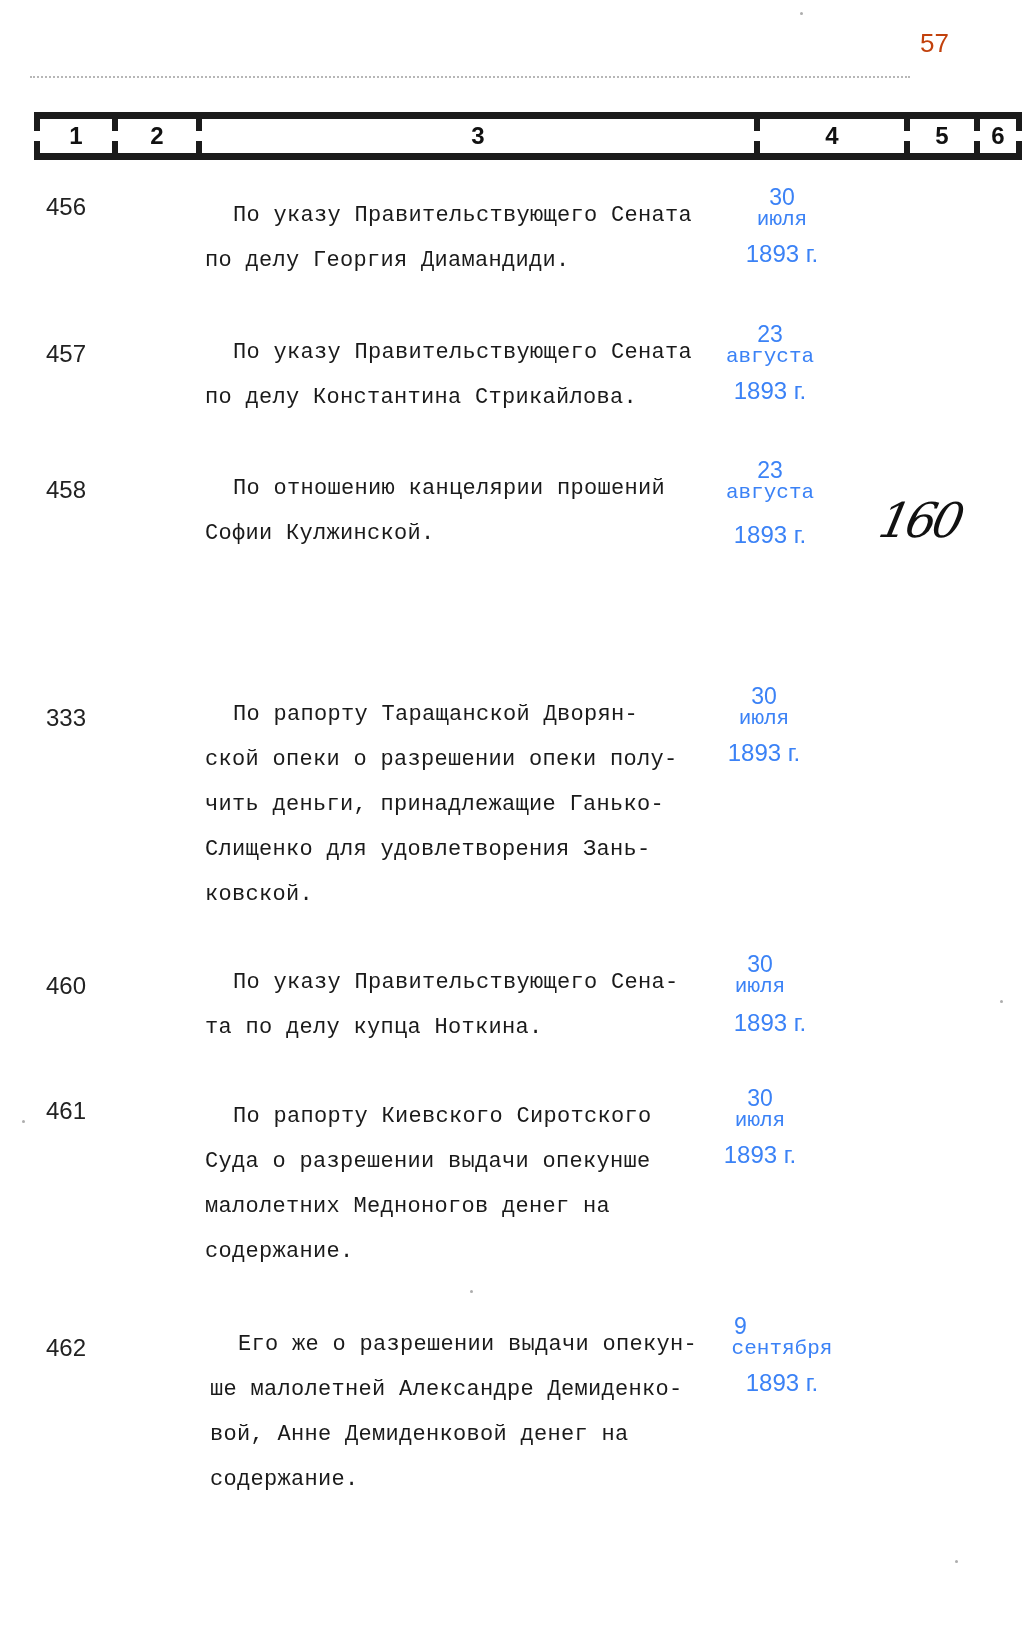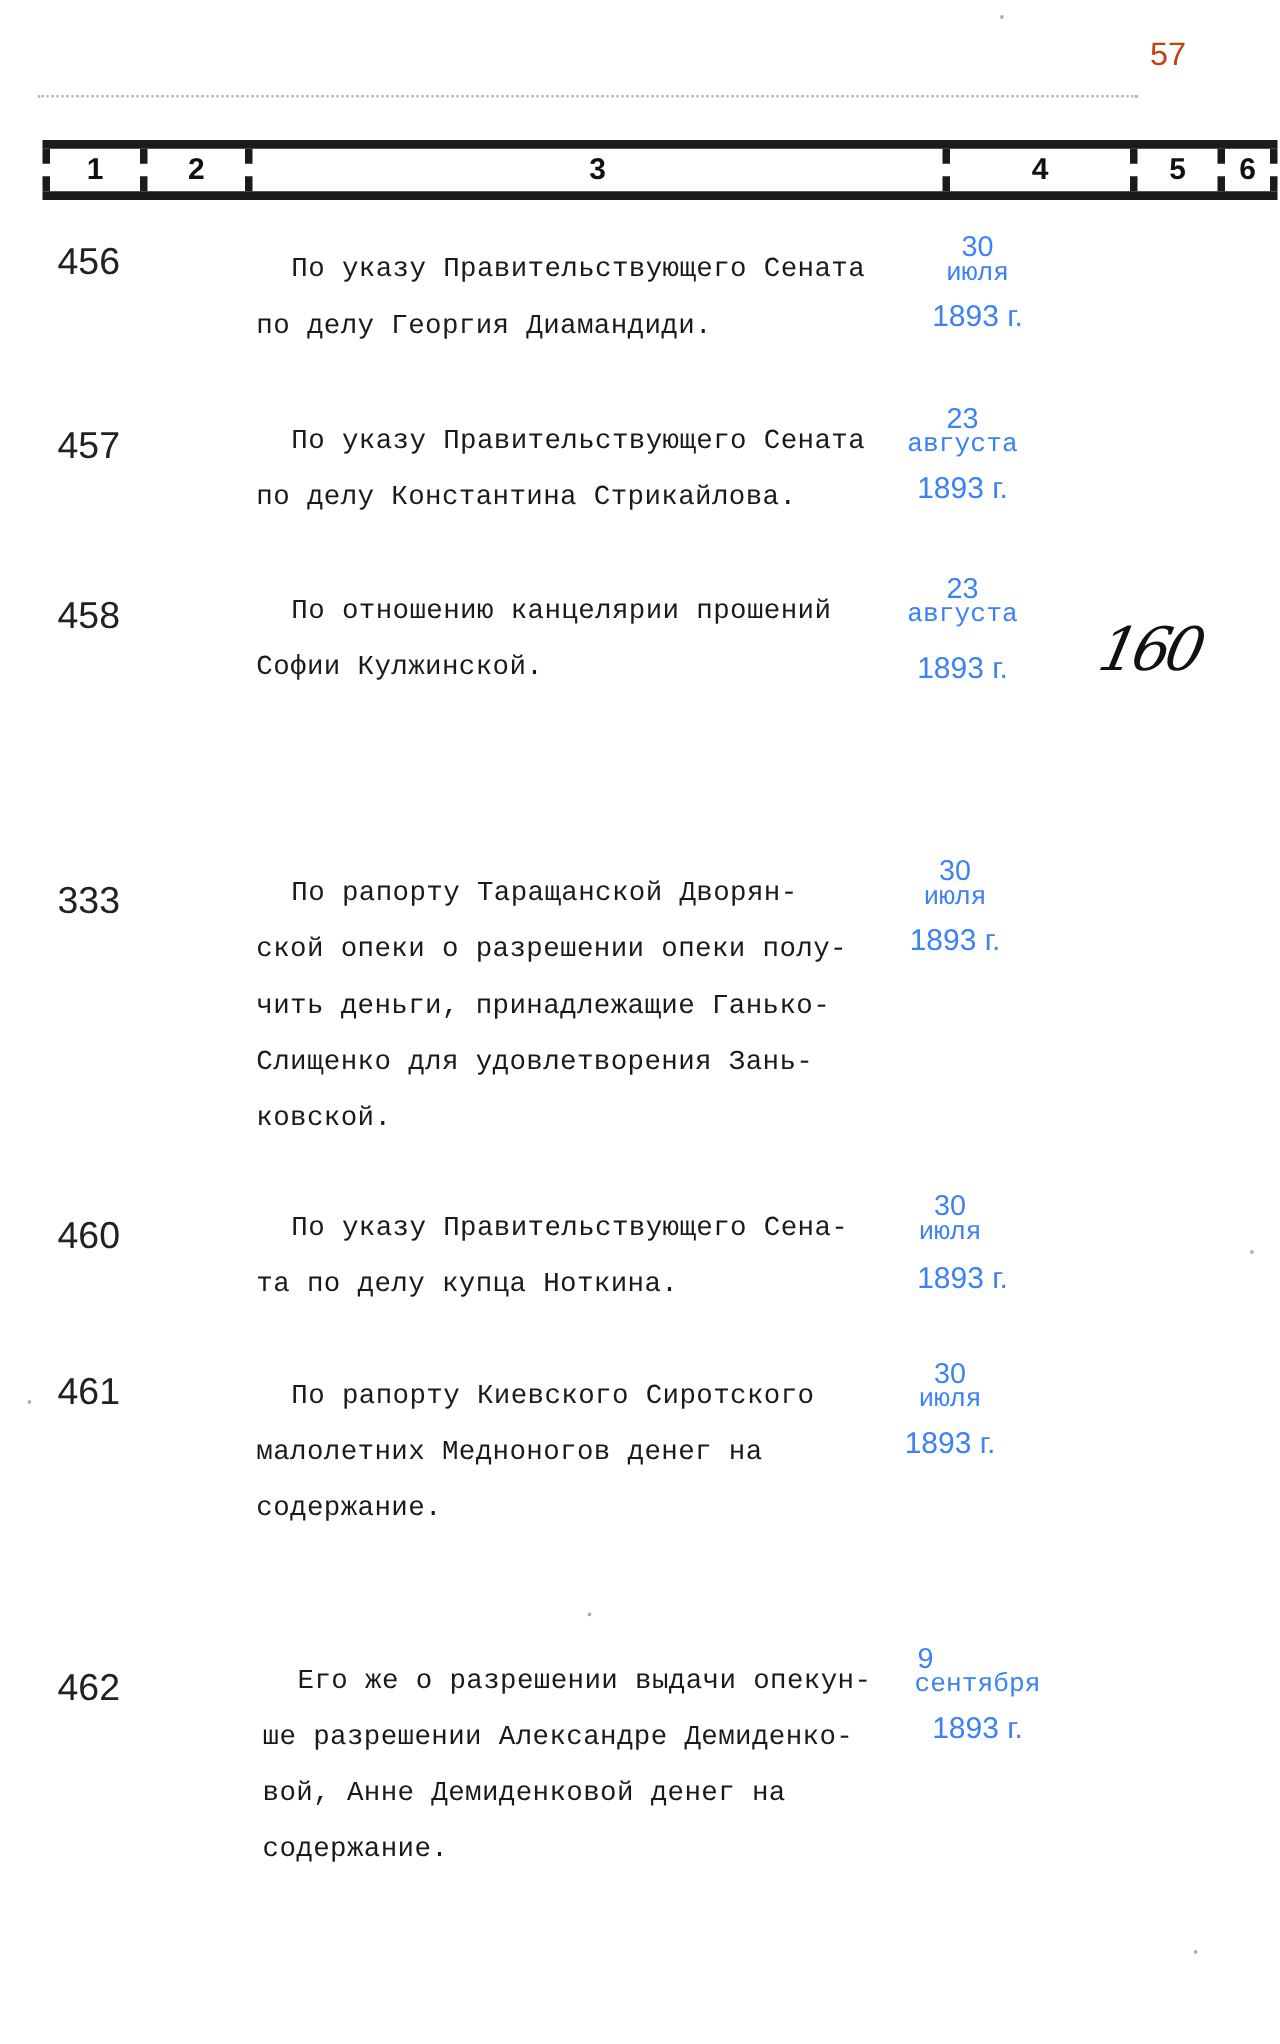--- a/index.html
+++ b/index.html
@@ -23,21 +23,21 @@
     }
     .hcell {
       position: relative; height: 100%; display: flex; align-items: center; justify-content: center;
       border-left: 6px dashed #1b1b1b; box-sizing: border-box;
       font-family: "Liberation Sans", sans-serif; font-weight: bold; font-size: 24px; color: #111;
     }
     .hcell.last { border-right: 6px dashed #1b1b1b; }
     .entry { position: absolute; left: 0; width: 1024px; }
     .entry-num {
       position: absolute; left: 46px; top: 0;
-      font-family: "Liberation Sans", sans-serif; font-size: 30px; color: #222;
+      font-family: "Liberation Sans", sans-serif; font-size: 24px; color: #222;
     }
     .entry-text {
       position: absolute; left: 205px; top: 0; width: 500px;
       font-size: 22px; line-height: 45px; letter-spacing: 0.3px;
     }
     .entry-text .line { display: block; white-space: nowrap; }
     .entry-text .line.first { padding-left: 28px; }
     .entry-date {
       position: absolute; left: 722px; top: -8px; width: 120px;
       font-family: "Liberation Sans", sans-serif; color: #3b82f6; text-align: center;
@@ -137,35 +137,36 @@
       <span class="day">30</span>
       <span class="month">июля</span>
       <span class="year" style="margin-top:8px;padding-left:20px">1893 г.</span>
     </div>
   </div>
 
   <div class="entry" style="top:1094px">
     <div class="entry-num" style="top:3px">461</div>
     <div class="entry-text">
       <span class="line first">По рапорту Киевского Сиротского</span>
+      <span class="line">Суда о разрешении выдачи опекунше</span>
       <span class="line">малолетних Медноногов денег на</span>
       <span class="line">содержание.</span>
     </div>
     <div class="entry-date" style="left:700px">
       <span class="day">30</span>
       <span class="month">июля</span>
       <span class="year">1893 г.</span>
     </div>
   </div>
 
   <div class="entry" style="top:1322px">
     <div class="entry-num" style="top:12px">462</div>
     <div class="entry-text" style="left:210px">
       <span class="line first">Его же о разрешении выдачи опекун-</span>
-      <span class="line">ше разрешении Александре Демиденко-</span>
+      <span class="line">ше малолетней Александре Демиденко-</span>
       <span class="line">вой, Анне Демиденковой денег на</span>
       <span class="line">содержание.</span>
     </div>
     <div class="entry-date" style="left:722px">
       <span class="day" style="text-align:left;padding-left:12px">9</span>
       <span class="month">сентября</span>
       <span class="year">1893 г.</span>
     </div>
   </div>
 

